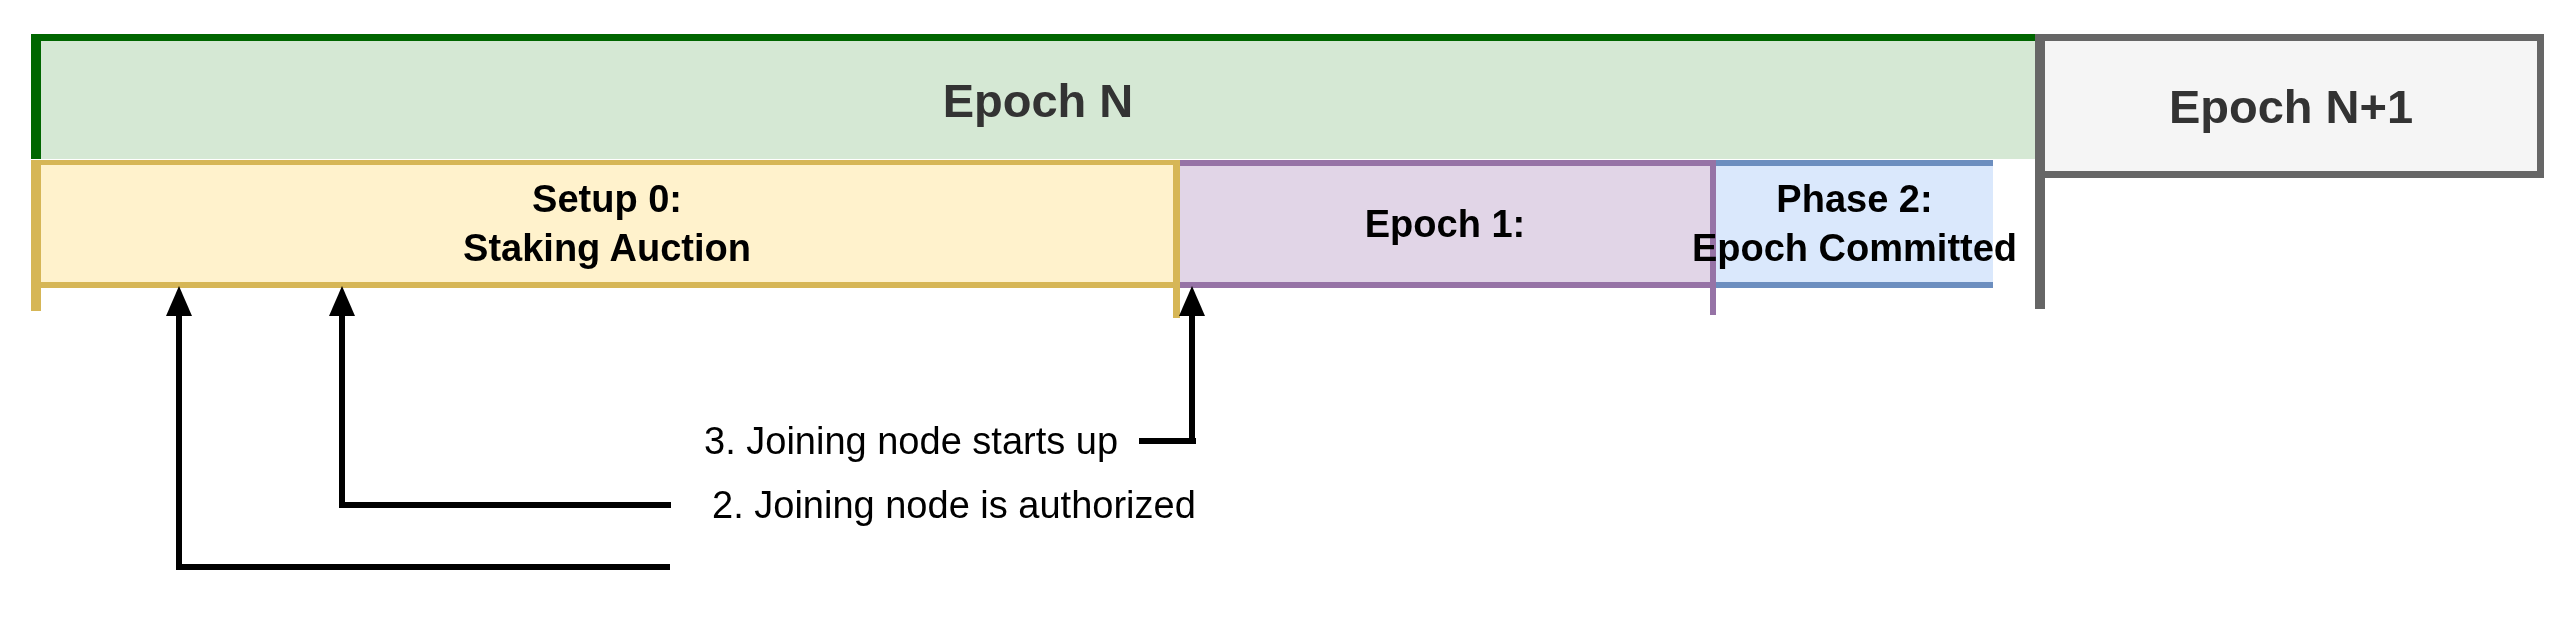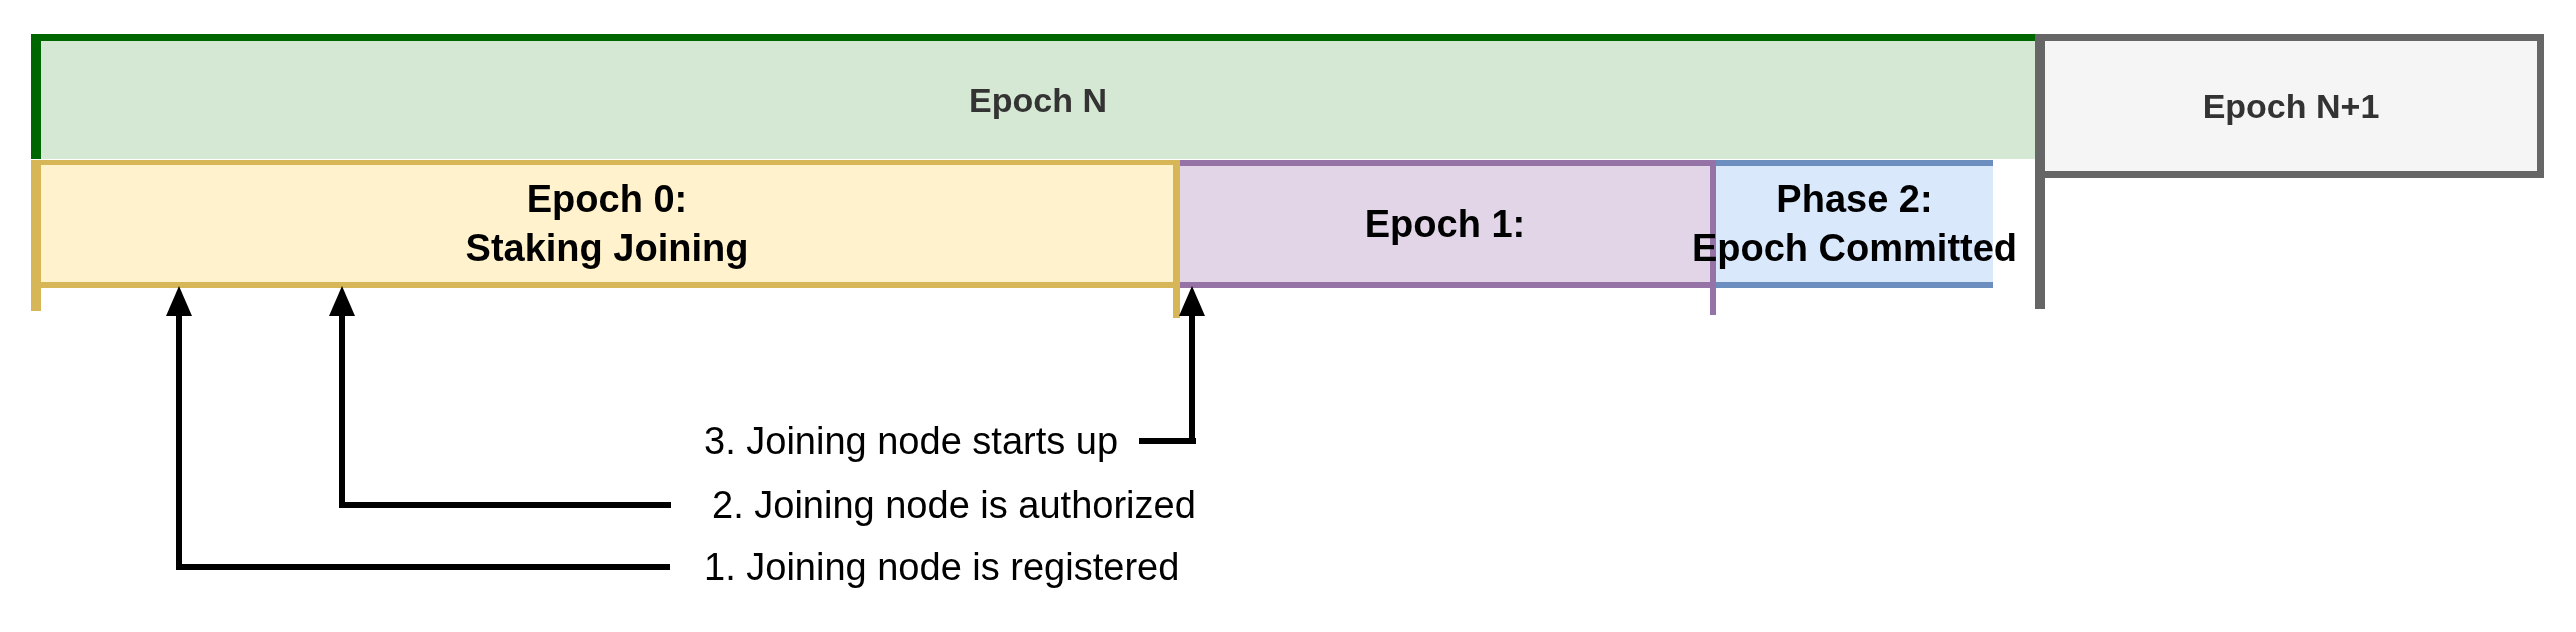--- a/index.html
+++ b/index.html
@@ -33,21 +33,21 @@
     border-left: 10.2px solid #006600;
   }
   .epoch-n1 {
     left: 2045px; top: 34px; width: 499px; height: 144px;
     background: #f5f5f5;
     border-top: 7px solid #666666;
     border-right: 7px solid #666666;
     border-bottom: 7px solid #666666;
   }
   .epoch-label {
-    font-size: 34px;
+    font-size: 47px;
     font-weight: bold;
     color: #333333;
     white-space: nowrap;
   }
   .divider {
     position: absolute;
     left: 2035px; top: 34px; width: 10.2px; height: 275px;
     background: #666666;
   }
   
@@ -132,22 +132,22 @@
     <span class="epoch-label">Epoch N</span>
   </div>
 
   <div class="divider"></div>
 
   <div class="box epoch-n1">
     <span class="epoch-label">Epoch N+1</span>
   </div>
 
   <div class="box phase phase-0">
-    <span class="phase-title">Epoch 0:</span>
-    <span class="phase-subtitle">Staking Joining</span>
+    <span class="phase-title">Setup 0:</span>
+    <span class="phase-subtitle">Staking Auction</span>
   </div>
 
   <div class="box phase phase-1">
     <span class="phase-title">Epoch 1:</span>
   </div>
 
   <div class="box phase phase-2">
     <span class="phase-title">Phase 2:</span>
     <span class="phase-subtitle">Epoch Committed</span>
   </div>
@@ -163,16 +163,15 @@
   <div class="arrowhead a2-head"></div>
   <div class="line a2-vline"></div>
   <div class="line a2-hline"></div>
 
   <div class="arrowhead a3-head"></div>
   <div class="line a3-vline"></div>
   <div class="line a3-hline"></div>
 
   <div class="event-label event-3">3. Joining node starts up</div>
   <div class="event-label event-2">2. Joining node is authorized</div>
-  <div class="event-label event-1">1. Joining node is registered</div>
 
 </div>
 
 
 </body></html>

